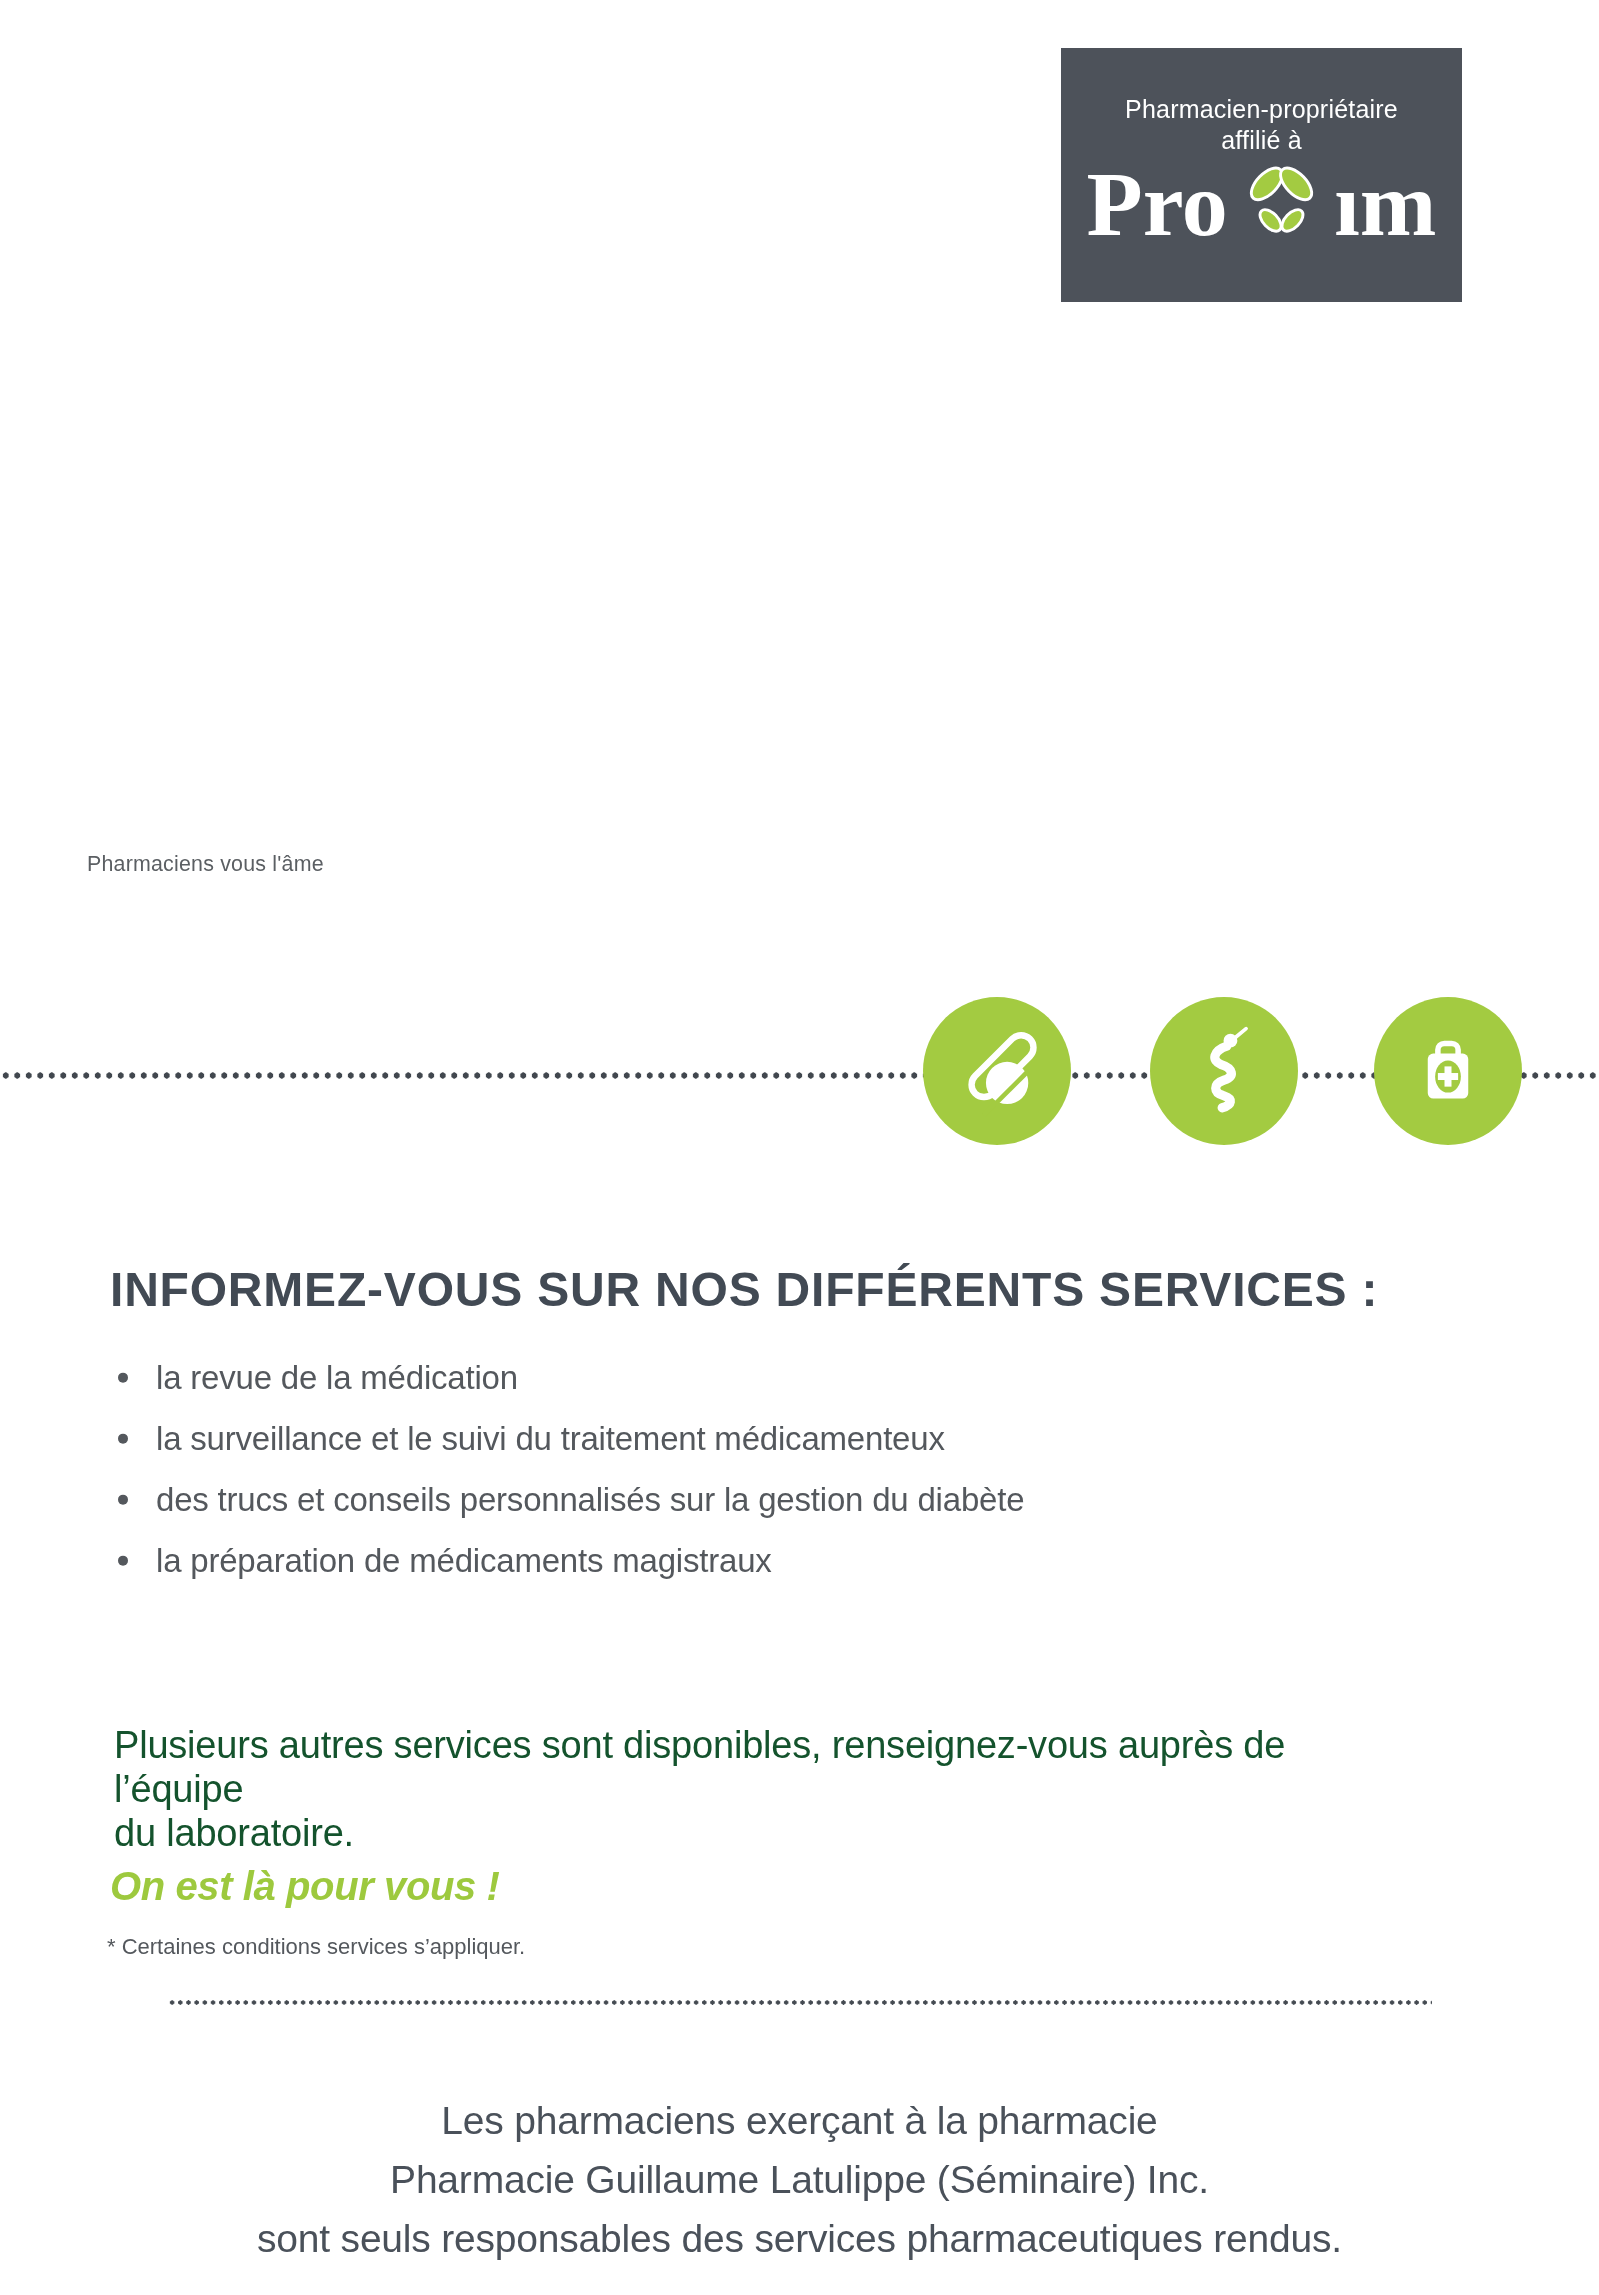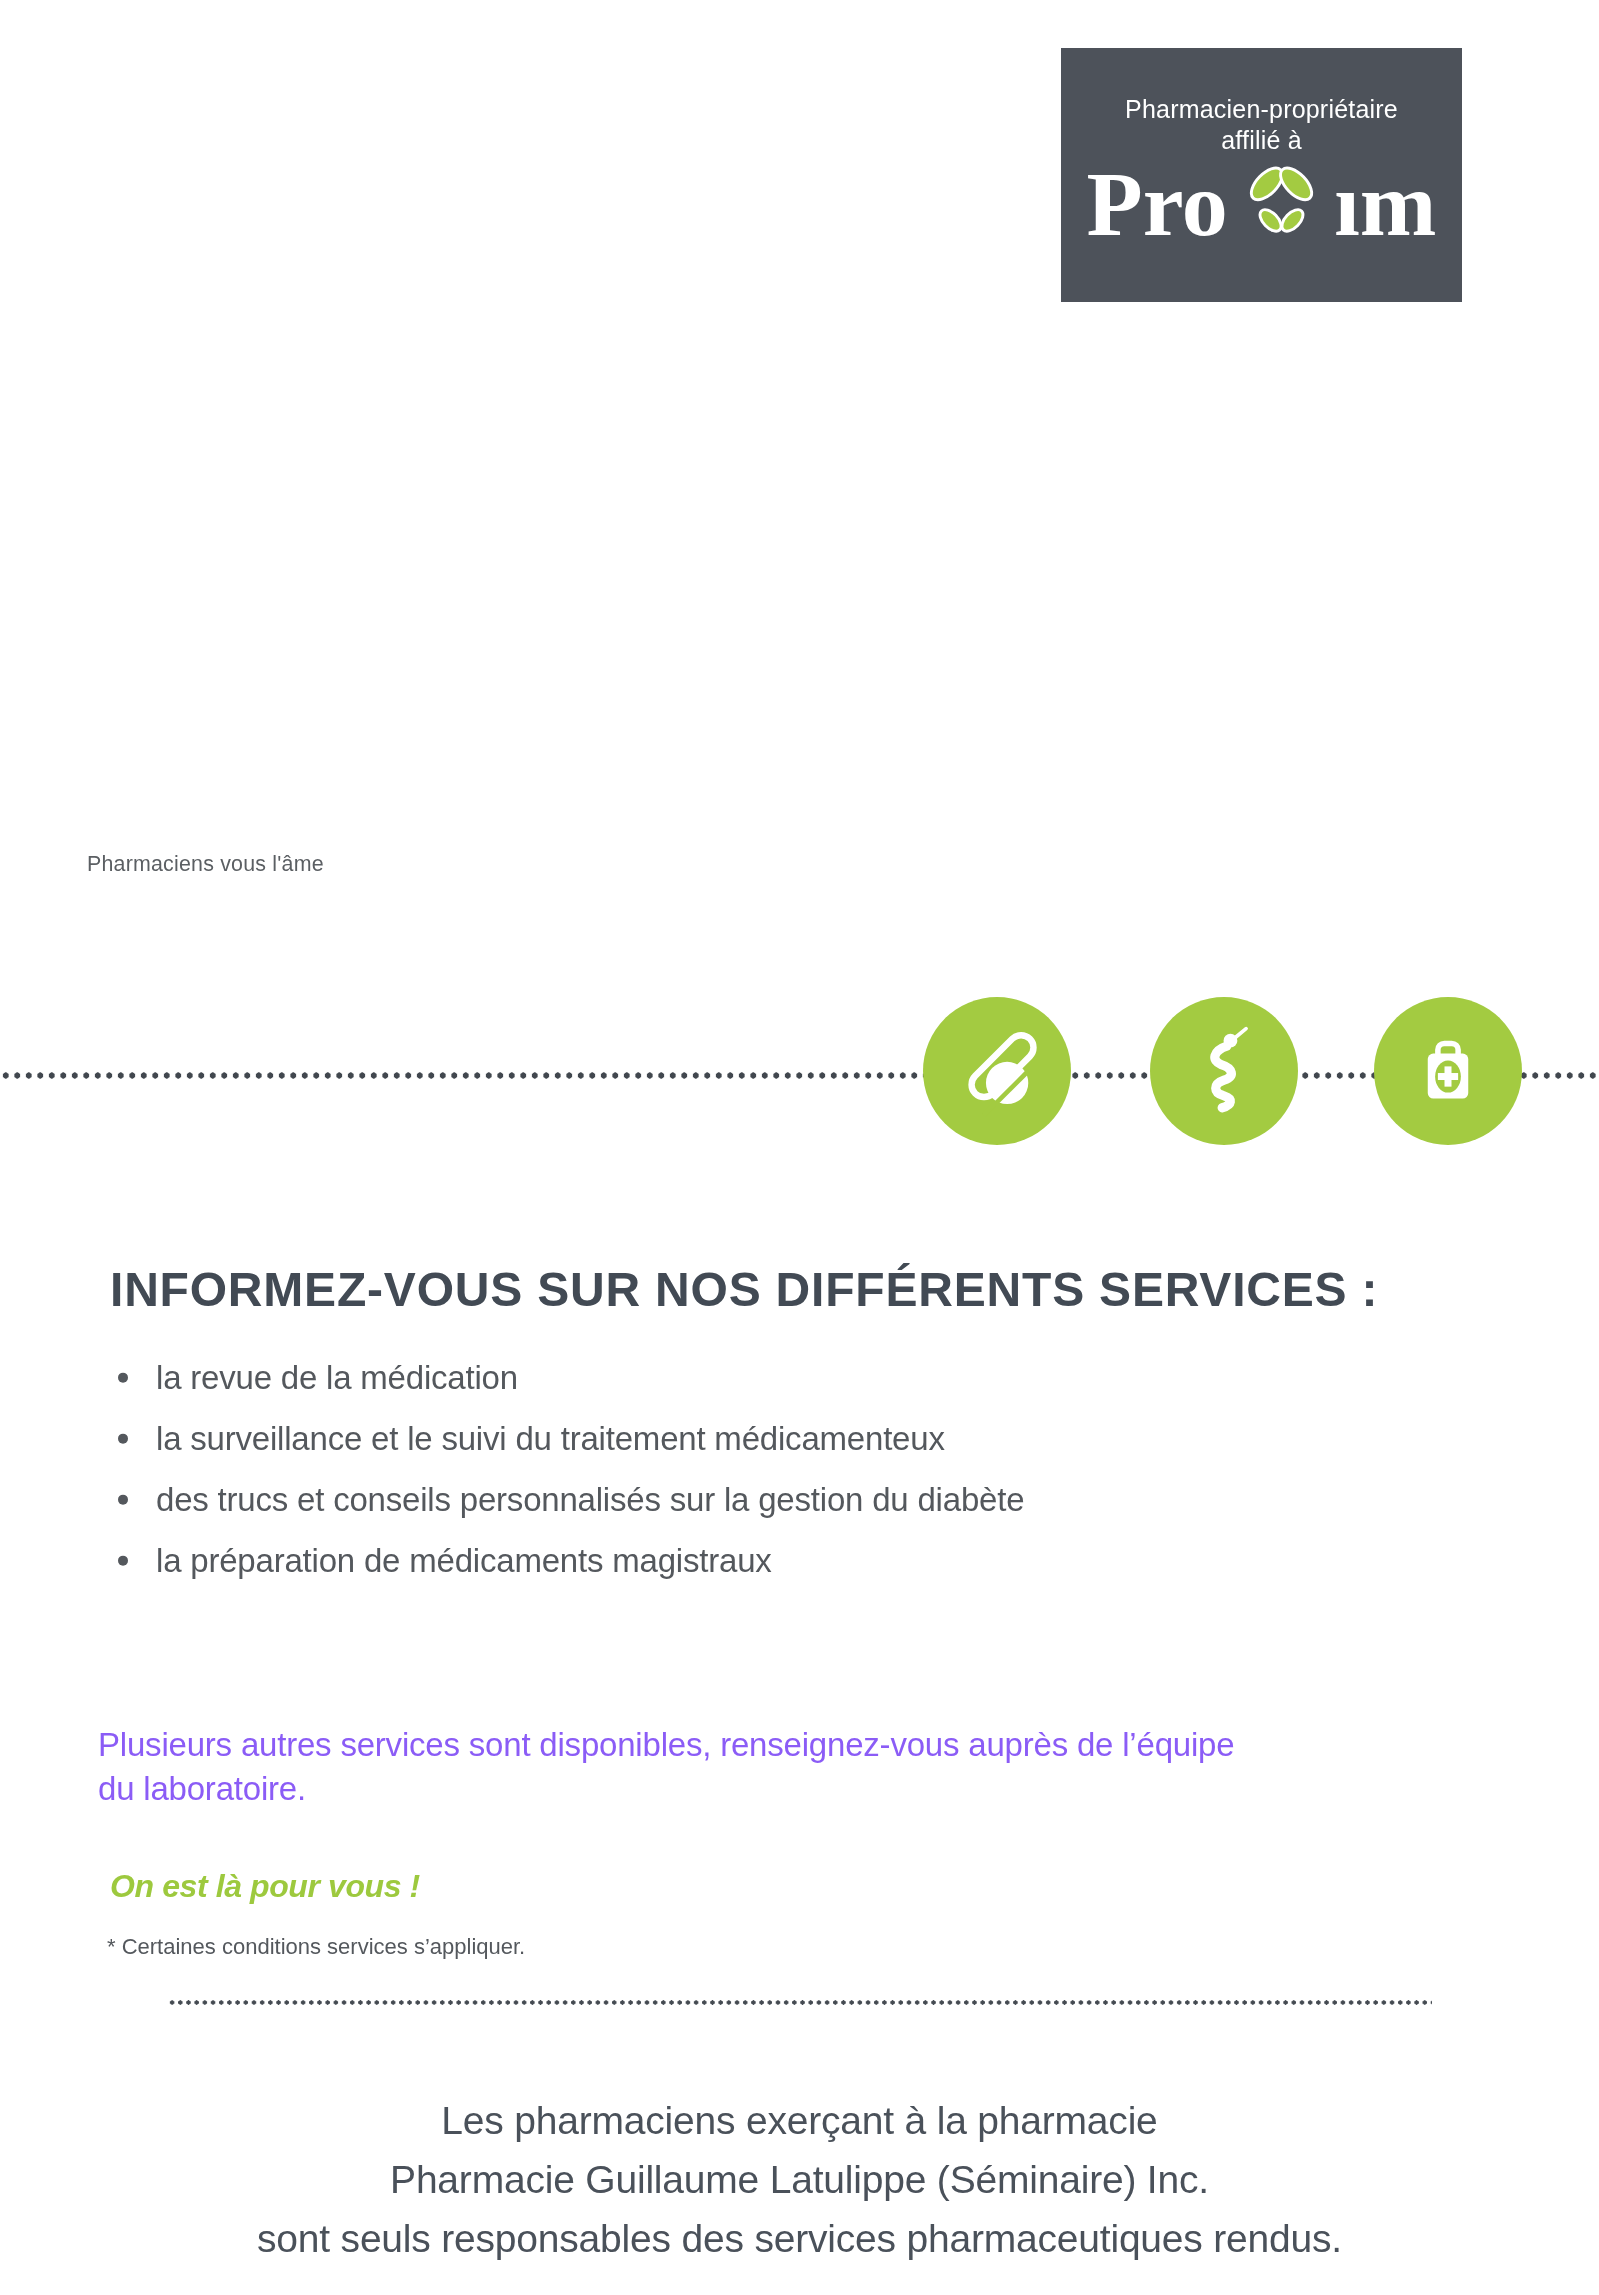--- a/index.html
+++ b/index.html
@@ -53,26 +53,26 @@
   .svc-list { position:absolute; left:111px; top:1347px; list-style:none; }
   .svc-list li {
     position:relative; padding-left:45px;
     font-size:33px; line-height:61px; color:#54585d; letter-spacing:-0.2px;
   }
   .svc-list .dot {
     position:absolute; left:6.6px; top:50%; transform:translateY(-50%);
     width:10.7px; height:10.7px; border-radius:50%; background:#54585d;
   }
   .more-info {
-    position:absolute; left:98px; top:1723px; width:1236px;
-    font-size:33px; line-height:44px; color:#8b5cf6; letter-spacing:-0.2px;
+    position:absolute; left:114px; top:1723px; width:1236px;
+    font-size:38px; line-height:44px; color:#14532d; letter-spacing:-0.2px;
   }
   .slogan {
     position:absolute; left:110px; top:1862px;
-    font-size:32px; line-height:48px; font-weight:700; font-style:italic;
+    font-size:40px; line-height:48px; font-weight:700; font-style:italic;
     color:#9dc93e; letter-spacing:-0.4px;
   }
   .conditions {
     position:absolute; left:107px; top:1934px;
     font-size:22px; line-height:26px; color:#54585d;
   }
   .divider-dots {
     position:absolute; left:168px; top:2000px; width:1264px; height:5px;
     background-image:radial-gradient(circle, #454b52 2px, transparent 2.3px);
     background-size:8.2px 5px; background-position:0 50%; background-repeat:repeat-x;

